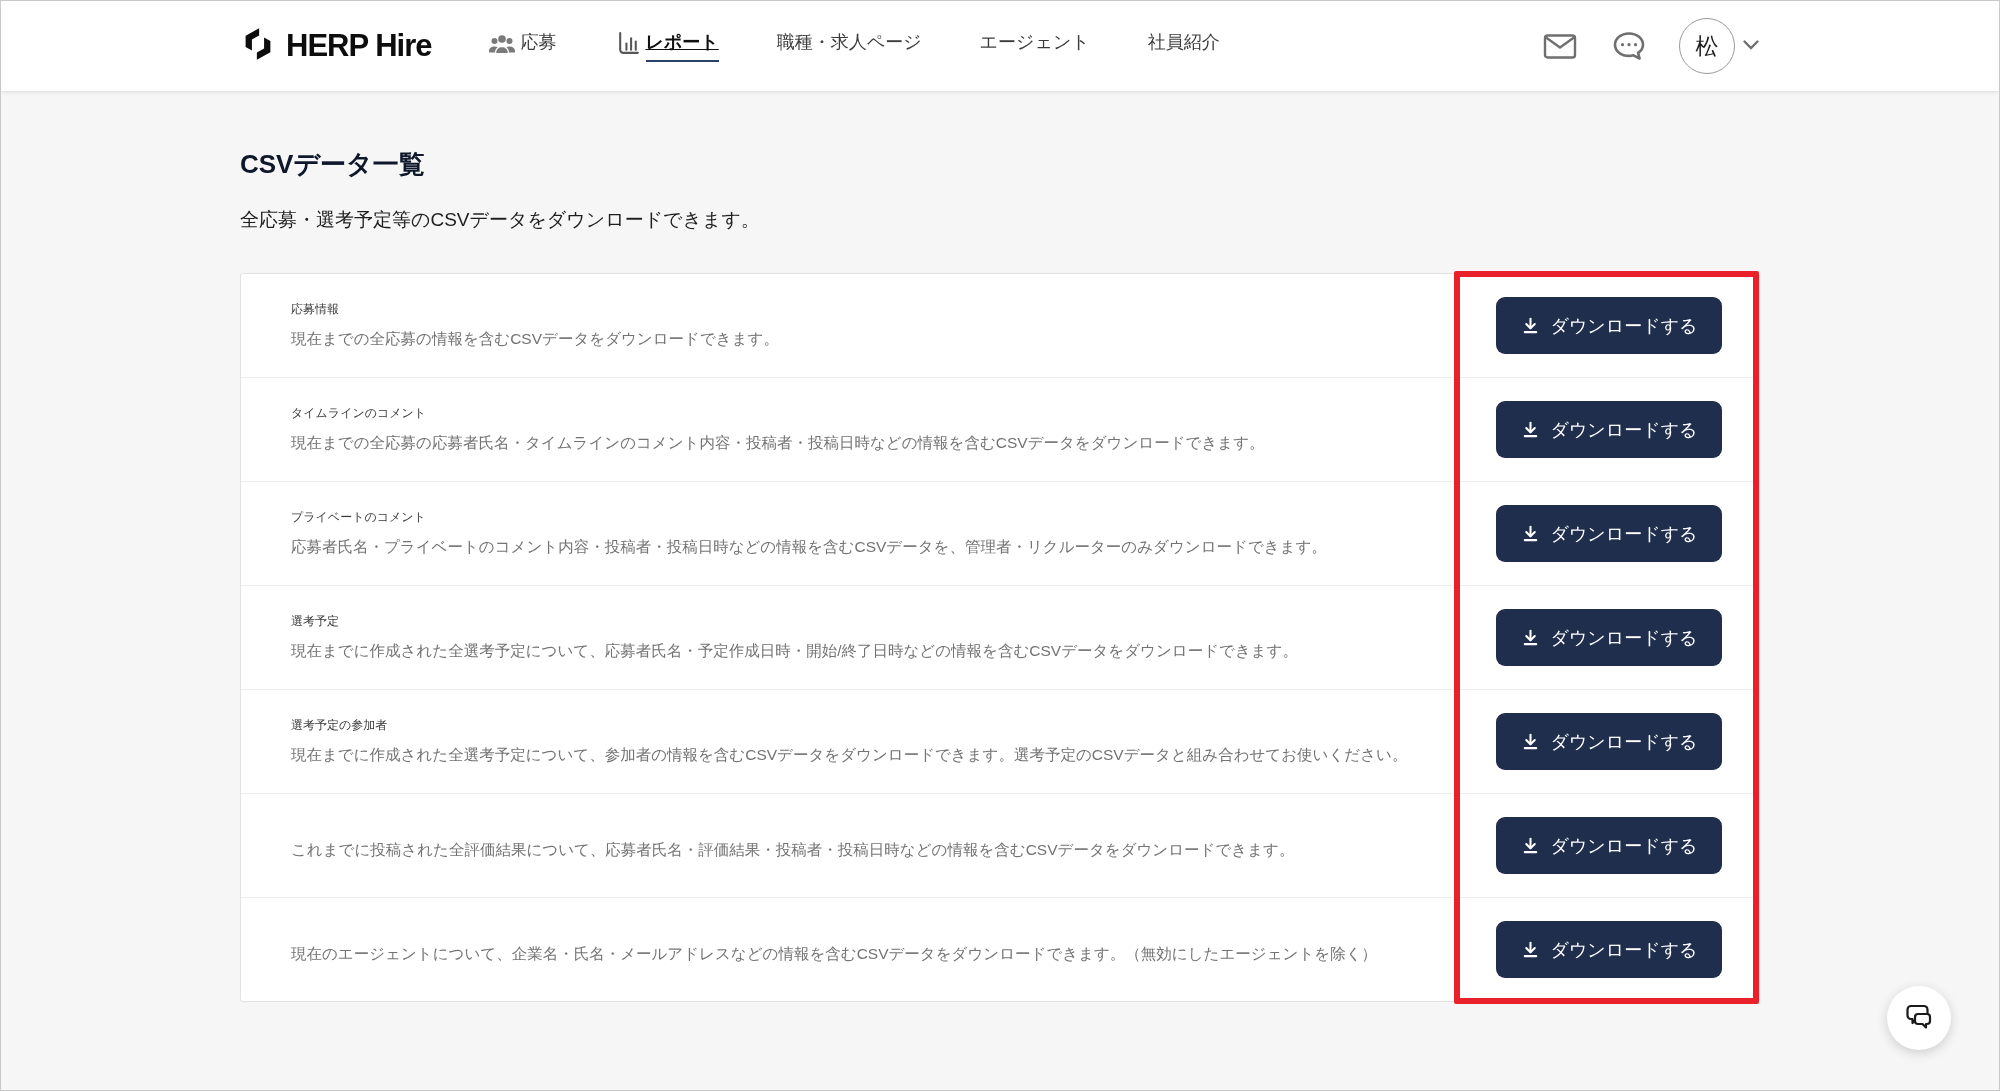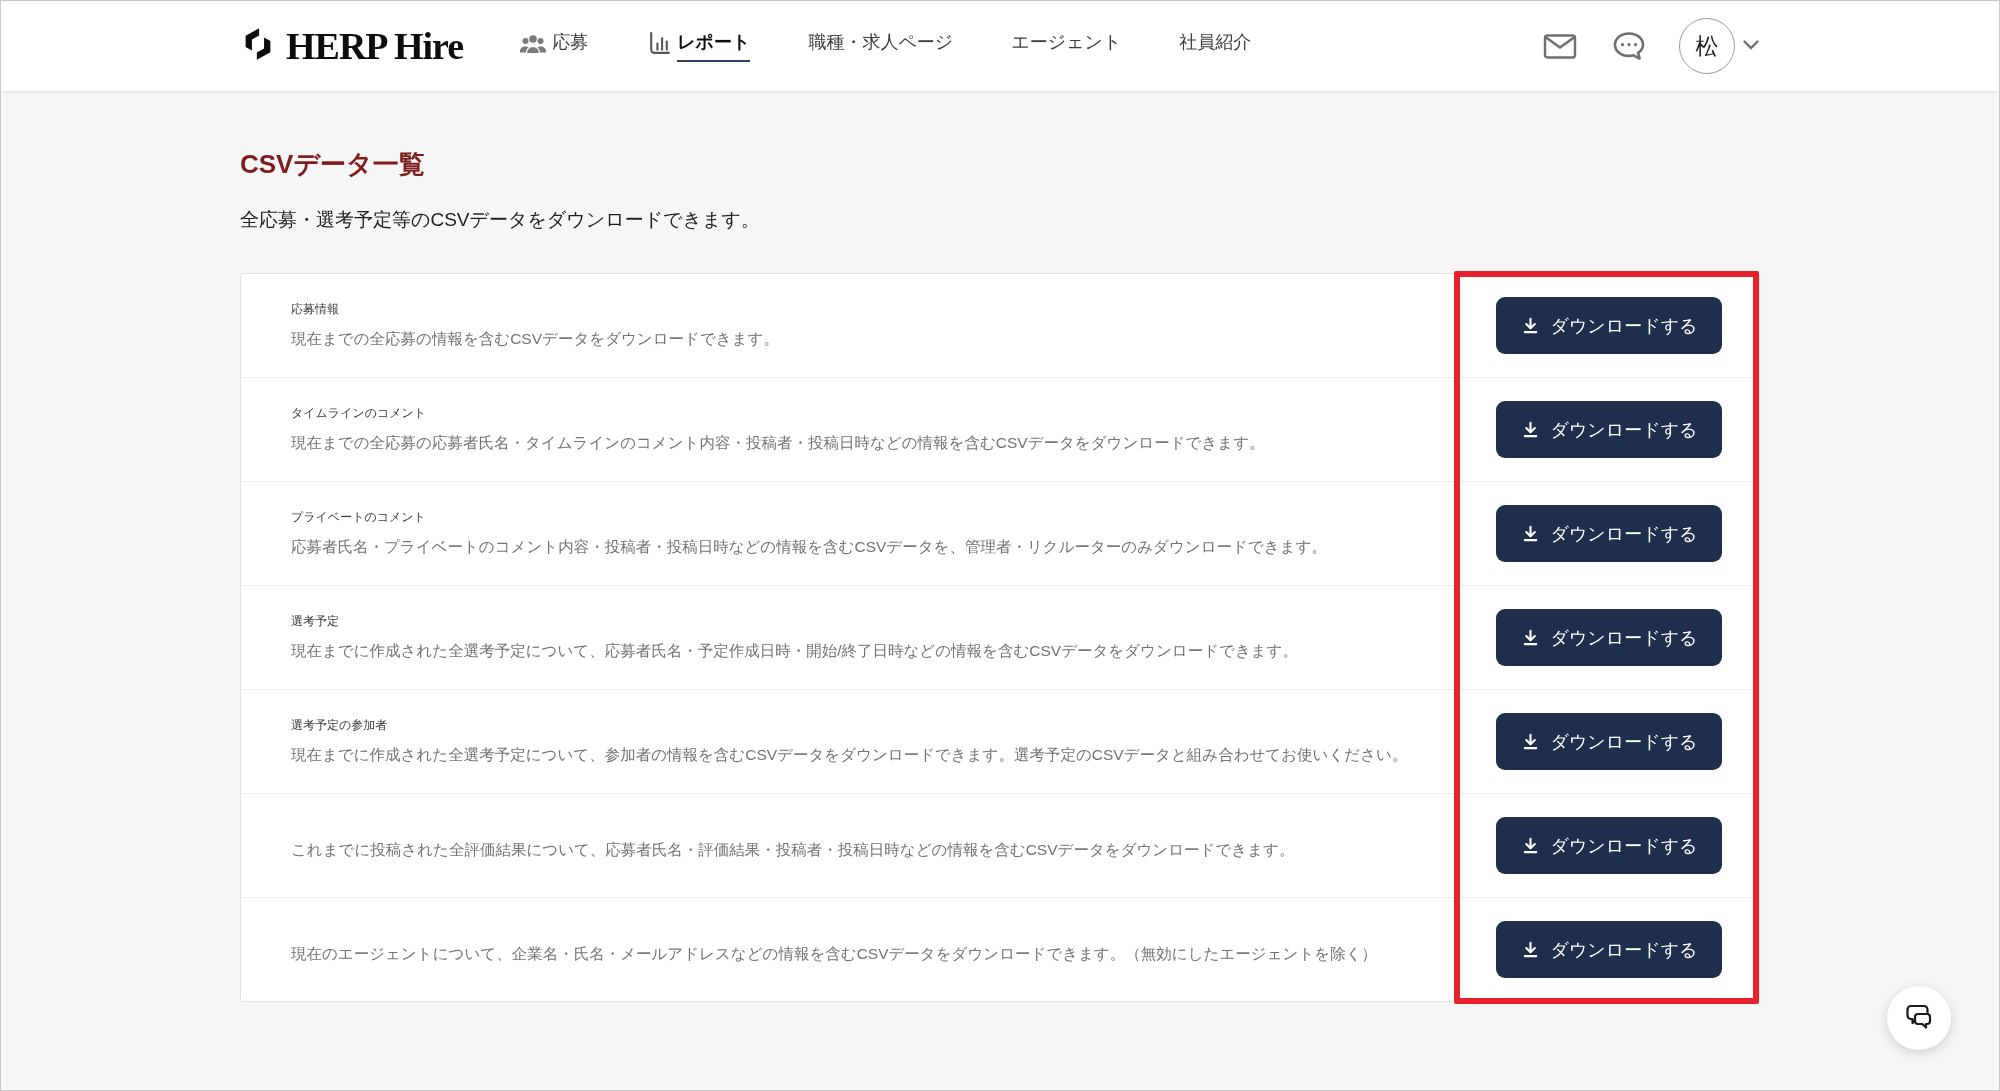--- a/index.html
+++ b/index.html
@@ -6,37 +6,37 @@
   body{font-family:"Liberation Sans","DejaVu Sans",sans-serif;}
   .screen{position:relative;width:2000px;height:1091px;background:#f6f6f7;
           overflow:hidden;border:1px solid #c9c9c9;box-sizing:border-box;}
 
   
   .header{position:relative;height:90px;background:#fff;
           box-shadow:0 1px 4px rgba(0,0,0,.10);z-index:2;}
   .container{width:1520px;margin:0 auto;}
   .header-inner{display:flex;align-items:center;height:90px;}
   .brand{display:flex;align-items:center;gap:10px;}
-  .brand-name{font-size:38px;font-weight:800;color:#0d0d0d;letter-spacing:-1px;white-space:nowrap;font-family:Liberation Serif, serif;}
+  .brand-name{font-size:31px;font-weight:800;color:#0d0d0d;letter-spacing:-1px;white-space:nowrap;}
   .nav{display:flex;align-items:center;gap:58px;margin-left:55px;}
   .nav-item{display:flex;align-items:center;gap:4px;font-size:18px;color:#3c3c3c;cursor:pointer;white-space:nowrap;}
   .nav-label{padding-bottom:6px;border-bottom:2px solid transparent;}
-  .nav-item.active{color:#101010;}
+  .nav-item.active{color:#101010;text-decoration:underline;}
   .nav-item.active .nav-label{font-weight:bold;border-bottom-color:#2c4168;}
   .header-actions{margin-left:auto;display:flex;align-items:center;}
   .icon-btn{display:flex;align-items:center;justify-content:center;cursor:pointer;background:none;border:none;padding:0;}
   .icon-mail{margin-right:34px;}
   .icon-chat{margin-right:32px;}
   .avatar-wrap{display:flex;align-items:center;gap:7px;cursor:pointer;}
   .avatar{width:56px;height:56px;border-radius:50%;border:1px solid #9a9a9a;background:#fff;
           display:flex;align-items:center;justify-content:center;font-size:23px;color:#1d1d1d;box-sizing:border-box;}
 
   
   .main{padding-top:56px;}
-  .page-title{font-size:26px;font-weight:bold;color:#7f1d1d;margin:0;}
+  .page-title{font-size:26px;font-weight:bold;color:#0f172a;margin:0;}
   .page-subtitle{margin-top:25px;font-size:19px;color:#1e1e1e;}
   .card{position:relative;margin-top:40px;background:#fff;border:1px solid #e2e2e5;border-radius:3px;}
   .row{display:flex;align-items:center;padding:23px 0 23px 50px;border-top:1px solid #ededef;}
   .row:first-child{border-top:none;}
   .row-text{flex:1;padding-right:28px;min-width:0;}
   .row-title{font-size:12px;color:#3a3a3a;}
   .row-desc{margin-top:9px;font-size:15.5px;color:#737373;line-height:1.5;}
   .row-action{width:300px;flex-shrink:0;display:flex;justify-content:center;}
   .dl-btn{display:flex;align-items:center;gap:11px;background:#202e4e;color:#fff;border:none;
           border-radius:9px;padding:0 25px;height:57px;font-size:18px;font-family:inherit;cursor:pointer;white-space:nowrap;}

